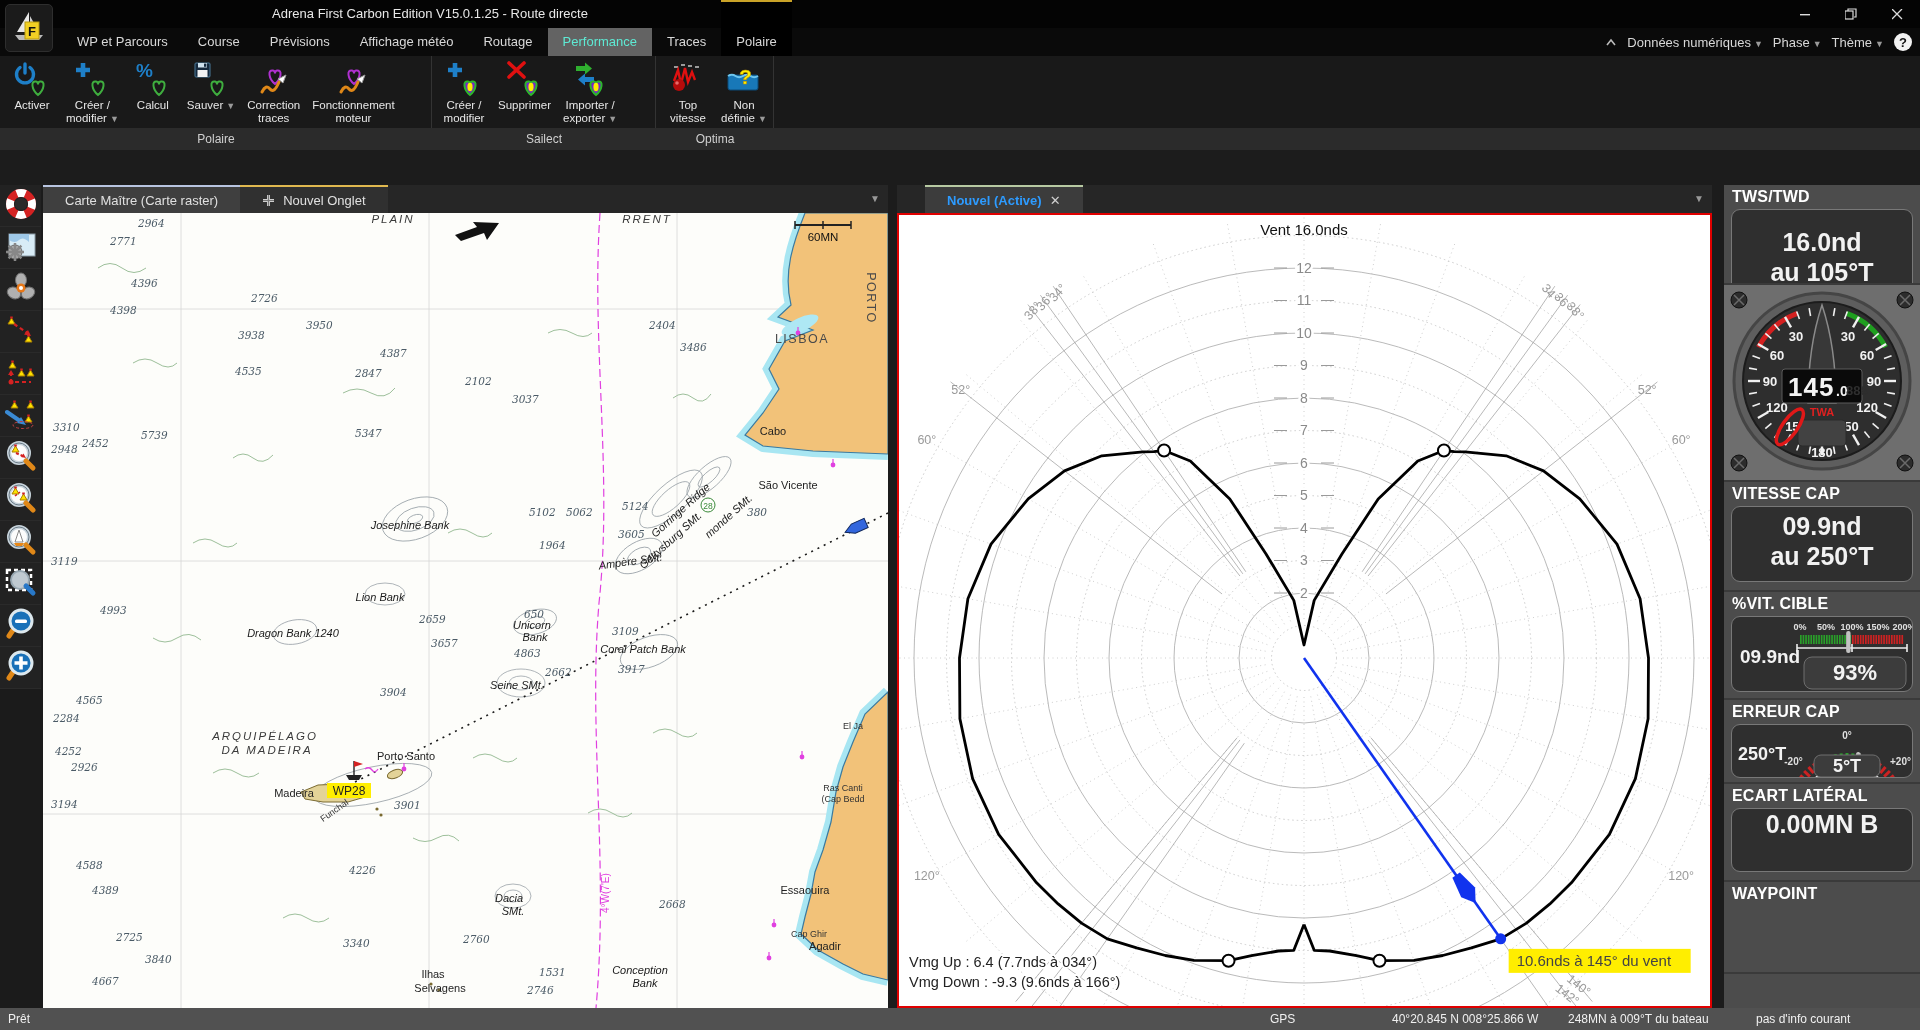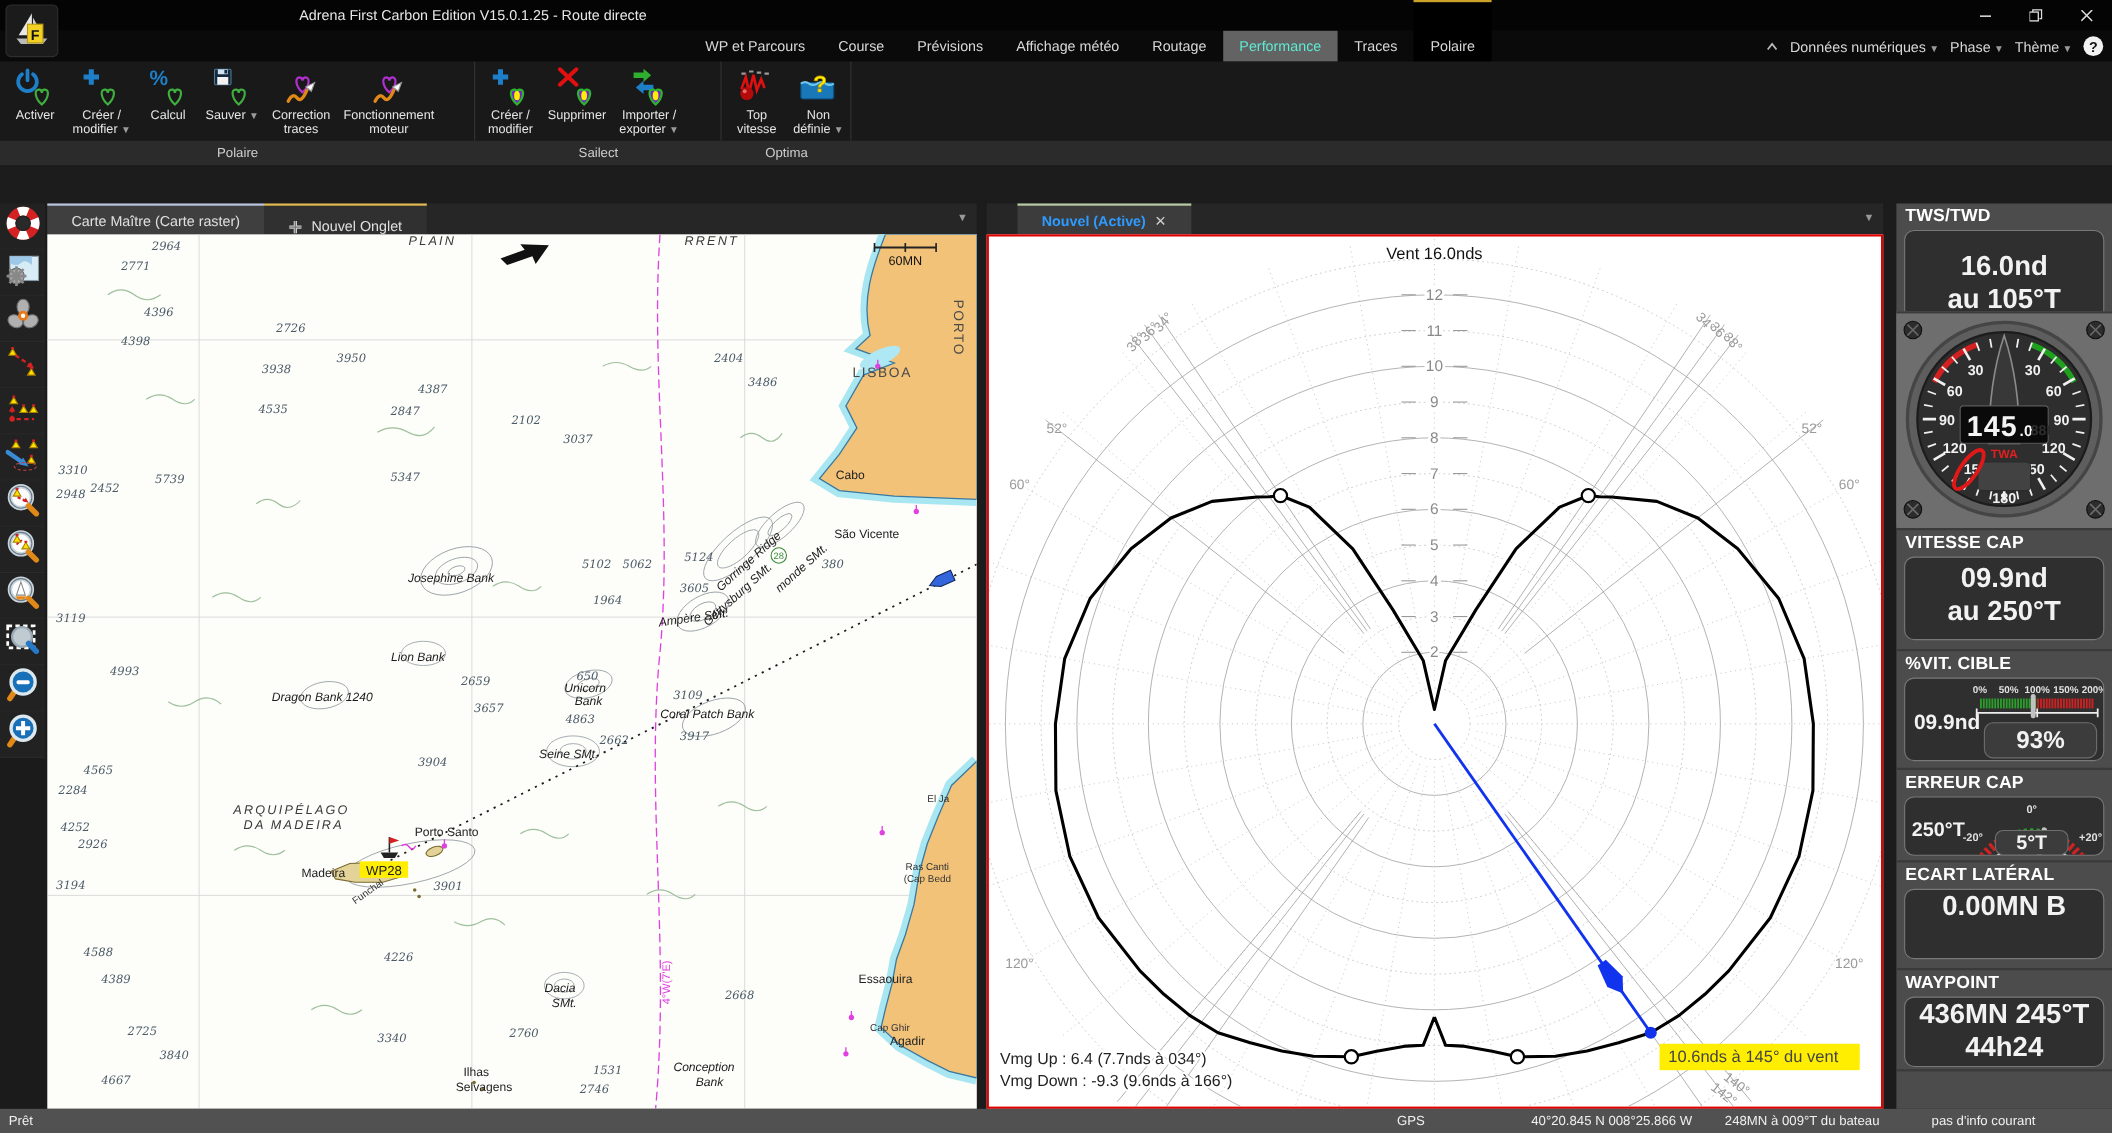--- a/index.html
+++ b/index.html
@@ -9,21 +9,21 @@
   .titlebar{position:absolute;left:0;top:0;width:1920px;height:28px;background:#040404;}
   .title{position:absolute;left:0;top:0;width:860px;text-align:center;line-height:28px;
          color:#e8e8e8;font-size:13px;}
   .winbtns{position:absolute;right:0;top:0;display:flex;}
   .winbtn{width:46px;height:28px;display:flex;align-items:center;justify-content:center;color:#ddd;}
   .appicon{position:absolute;left:5px;top:4px;width:46px;height:46px;background:#1b1b1b;
            border:1px solid #2e2e2e;border-radius:5px;z-index:5;}
   .appicon svg{display:block;margin:3px auto;}
   
   .menubar{position:absolute;left:0;top:28px;width:1920px;height:28px;background:#0a0a0a;
-           display:flex;align-items:stretch;padding-left:62px;box-sizing:border-box;justify-content:center;}
+           display:flex;align-items:stretch;padding-left:62px;box-sizing:border-box;}
   .menuitem{padding:0 15px;line-height:28px;color:#d8d8d8;font-size:13px;white-space:nowrap;}
   .menuitem.active{background:#636363;color:#5eead4;}
   .menuitem.ctx{background:#000;position:relative;}
   .menuitem.ctx::before{content:'';position:absolute;left:0;top:-28px;width:100%;height:28px;
            background:#000;border-top:2px solid #c9a227;box-sizing:border-box;}
   .menuright{position:absolute;right:8px;top:28px;height:28px;display:flex;align-items:center;
              gap:10px;color:#d8d8d8;font-size:13px;}
   .caret{color:#9a9a9a;font-size:9px;margin-left:3px;}
   .helpcirc{width:18px;height:18px;border-radius:50%;background:#f2f2f2;color:#111;font-weight:bold;
             font-size:13px;display:flex;align-items:center;justify-content:center;}
@@ -38,21 +38,21 @@
   .glabel{position:absolute;top:0;height:22px;line-height:22px;text-align:center;}
   
   .content{position:absolute;left:0;top:150px;width:1920px;height:858px;background:#1c1c1c;}
   .lefttoolbar{position:absolute;left:0;top:35px;width:43px;bottom:0;background:#1b1b1b;}
   .ltb-item{width:41px;height:41px;border-bottom:1px solid #2a2a2a;display:flex;align-items:center;
             justify-content:center;background:#222;}
   .panel-tabs{position:absolute;top:0;height:28px;background:#262626;display:flex;align-items:stretch;}
   .ptab{padding:0 22px;display:flex;align-items:center;gap:8px;font-size:13px;color:#e0e0e0;
         border-top:2px solid transparent;box-sizing:border-box;}
   .ptab.active-blue{background:#3f3f3f;border-top-color:#b8c4e0;}
-  .ptab.gold{background:#303030;border-top-color:#e0b84f;align-items:flex-end;}
+  .ptab.gold{background:#303030;border-top-color:#e0b84f;}
   .ptab.active-green{background:#3c3c3c;border-top-color:#b7c9a2;color:#2d9bff;font-weight:bold;}
   .tabarrow{position:absolute;right:8px;top:8px;color:#999;font-size:10px;}
   .closex{color:#cfcfcf;font-weight:normal;font-size:13px;}
   .map-panel{position:absolute;left:43px;top:35px;width:845px;height:823px;}
   .map-body{position:absolute;left:0;top:28px;width:845px;height:795px;background:#fdfdfa;overflow:hidden;}
   .polar-panel{position:absolute;left:897px;top:35px;width:815px;height:823px;}
   .polar-body{position:absolute;left:0;top:28px;width:815px;height:795px;background:#fff;
               border:2px solid #e00000;box-sizing:border-box;overflow:hidden;}
   
   .sidebar{position:absolute;left:1724px;top:35px;width:196px;height:823px;background:#4c4c4c;}
@@ -944,24 +944,20 @@
       </div>
     </div>
     <div class="sb-sec" style="top:597px;height:98px;">
       <div class="sb-h">ECART LATÉRAL</div>
       <div class="vbox" style="height:62px;display:flex;justify-content:center;">
         <div class="l">0.00MN B</div>
       </div>
     </div>
     <div class="sb-sec" style="top:695px;height:92px;">
       <div class="sb-h">WAYPOINT</div>
-      <div class="vbox" style="height:62px;">
-        <div class="l">436MN 245°T</div>
-        <div class="l">44h24</div>
-      </div>
     </div>
     <div class="sb-sec" style="top:787px;height:36px;"></div>
   </div>
 </div>
 
 <div class="statusbar">
   <div class="st" style="left:8px;">Prêt</div>
   <div class="st" style="left:1270px;">GPS</div>
   <div class="st" style="left:1392px;">40°20.845 N  008°25.866 W</div>
   <div class="st" style="left:1568px;">248MN à 009°T du bateau</div>

